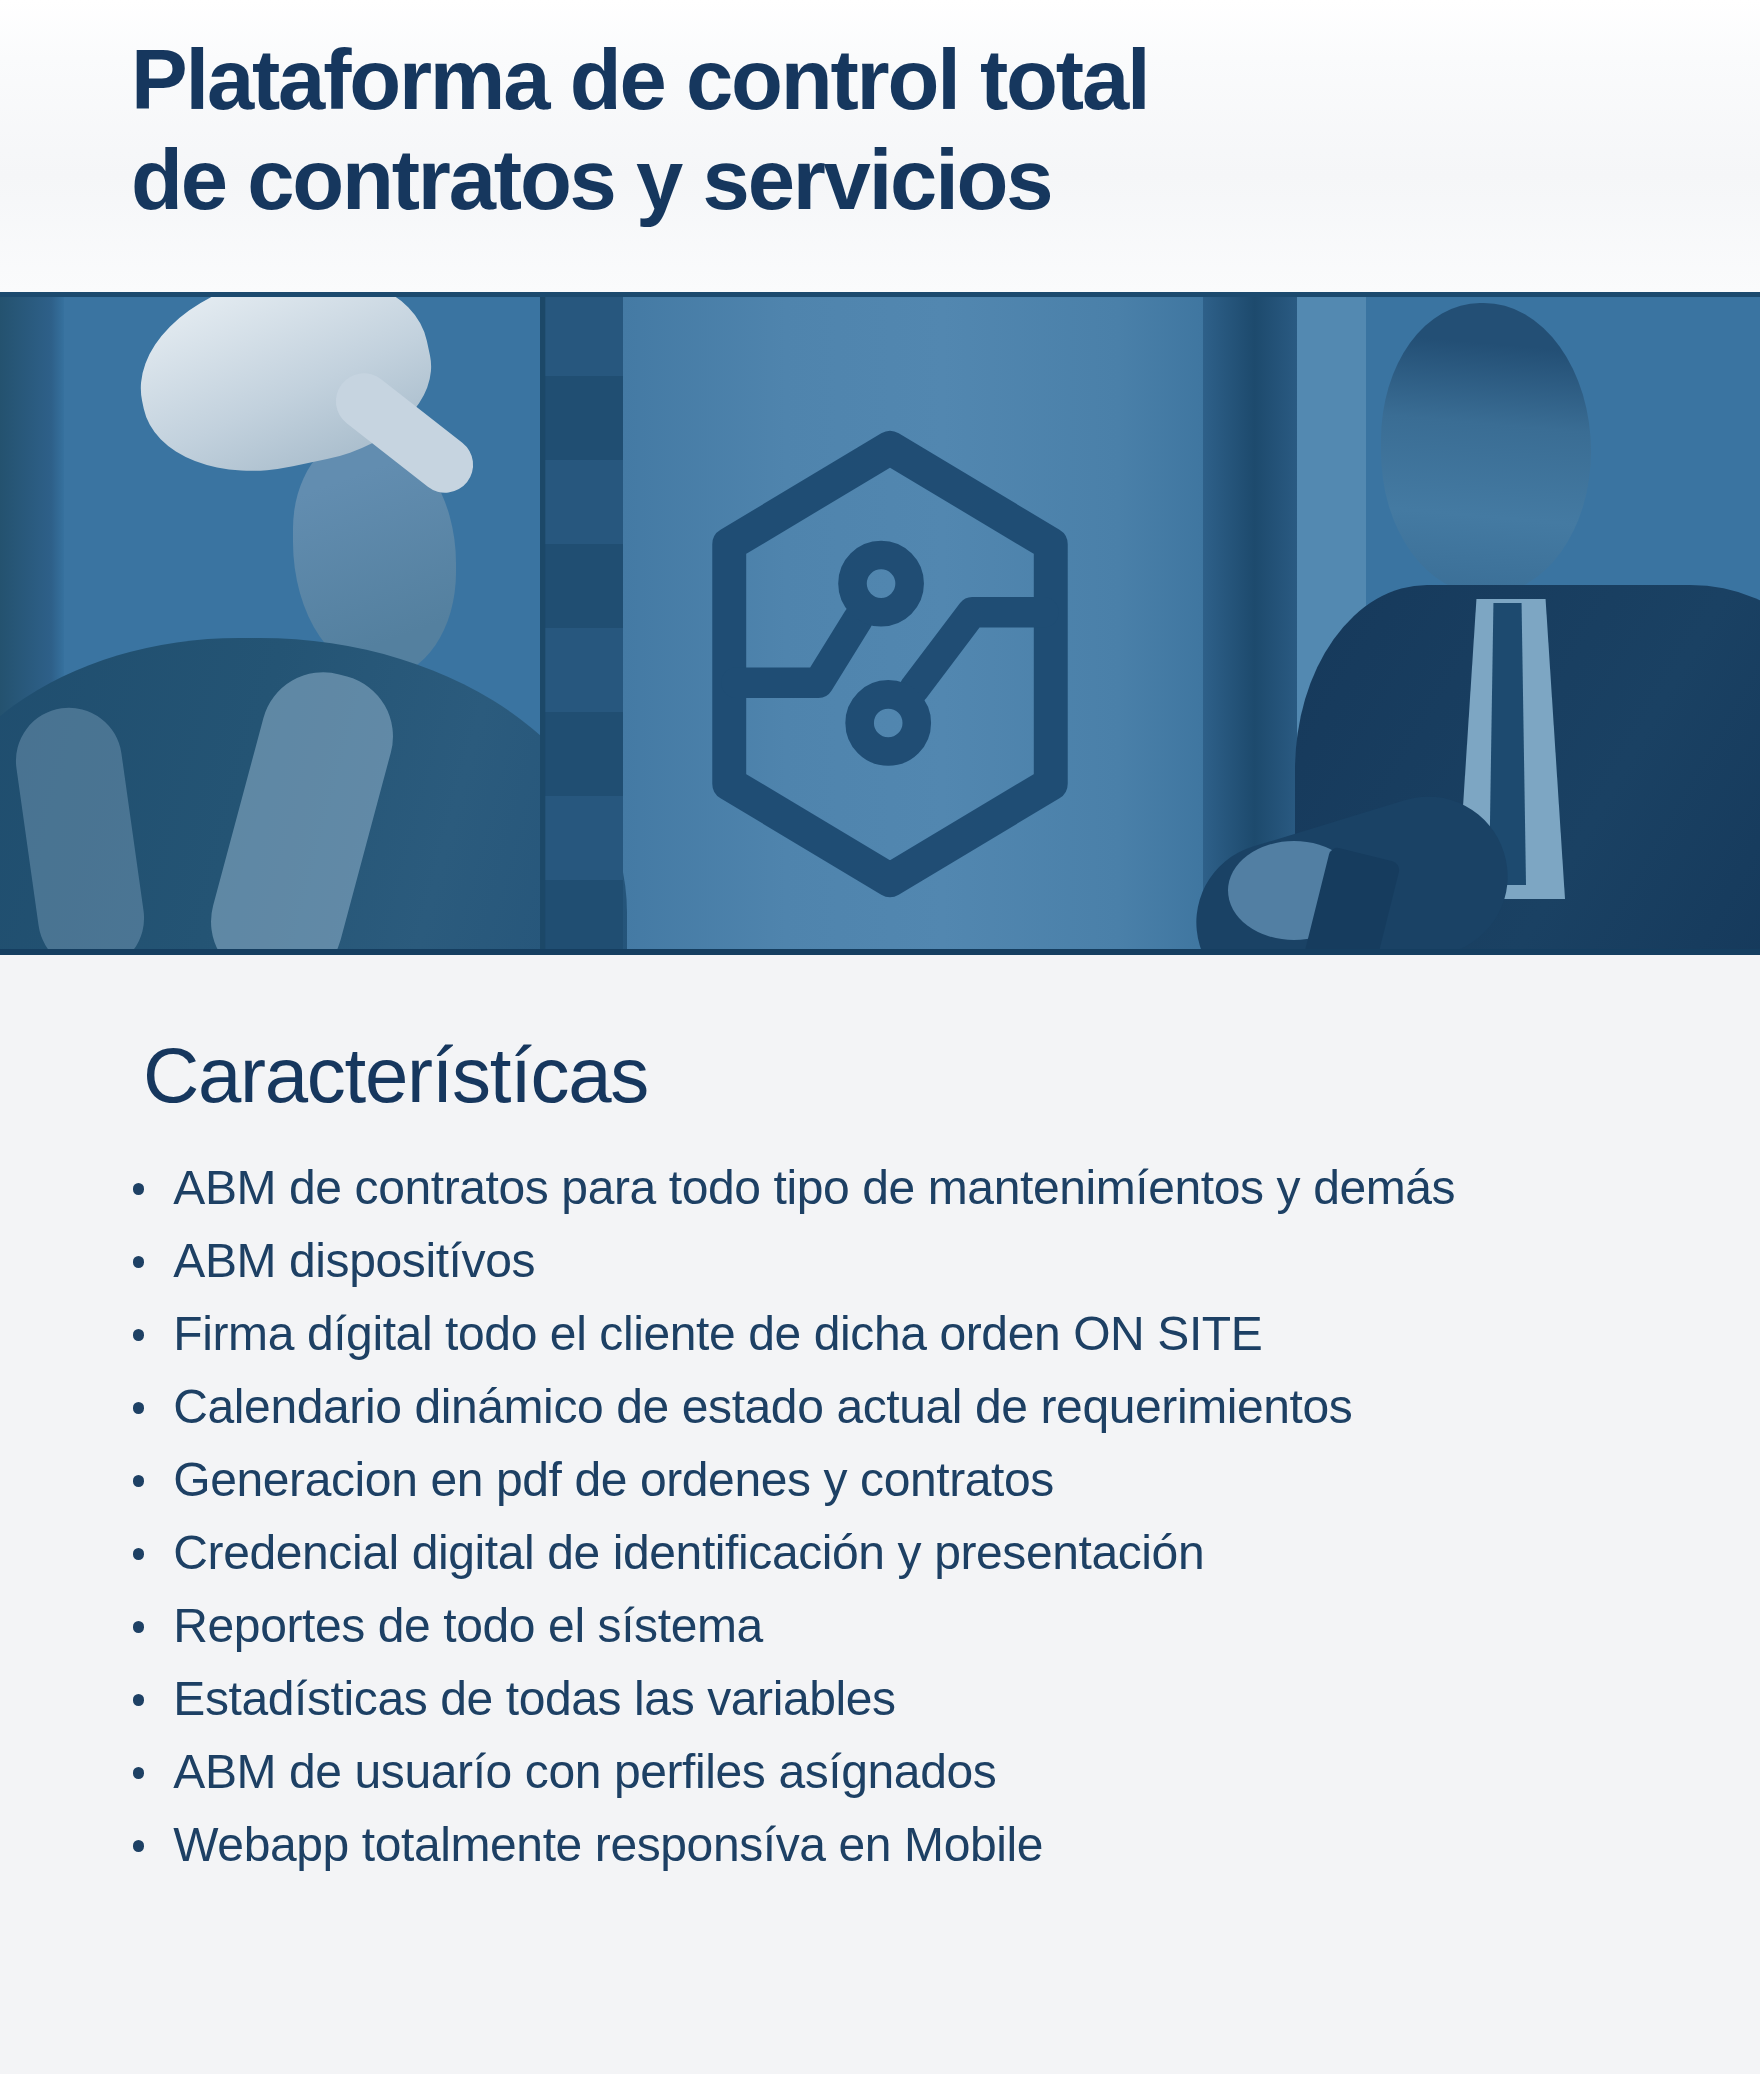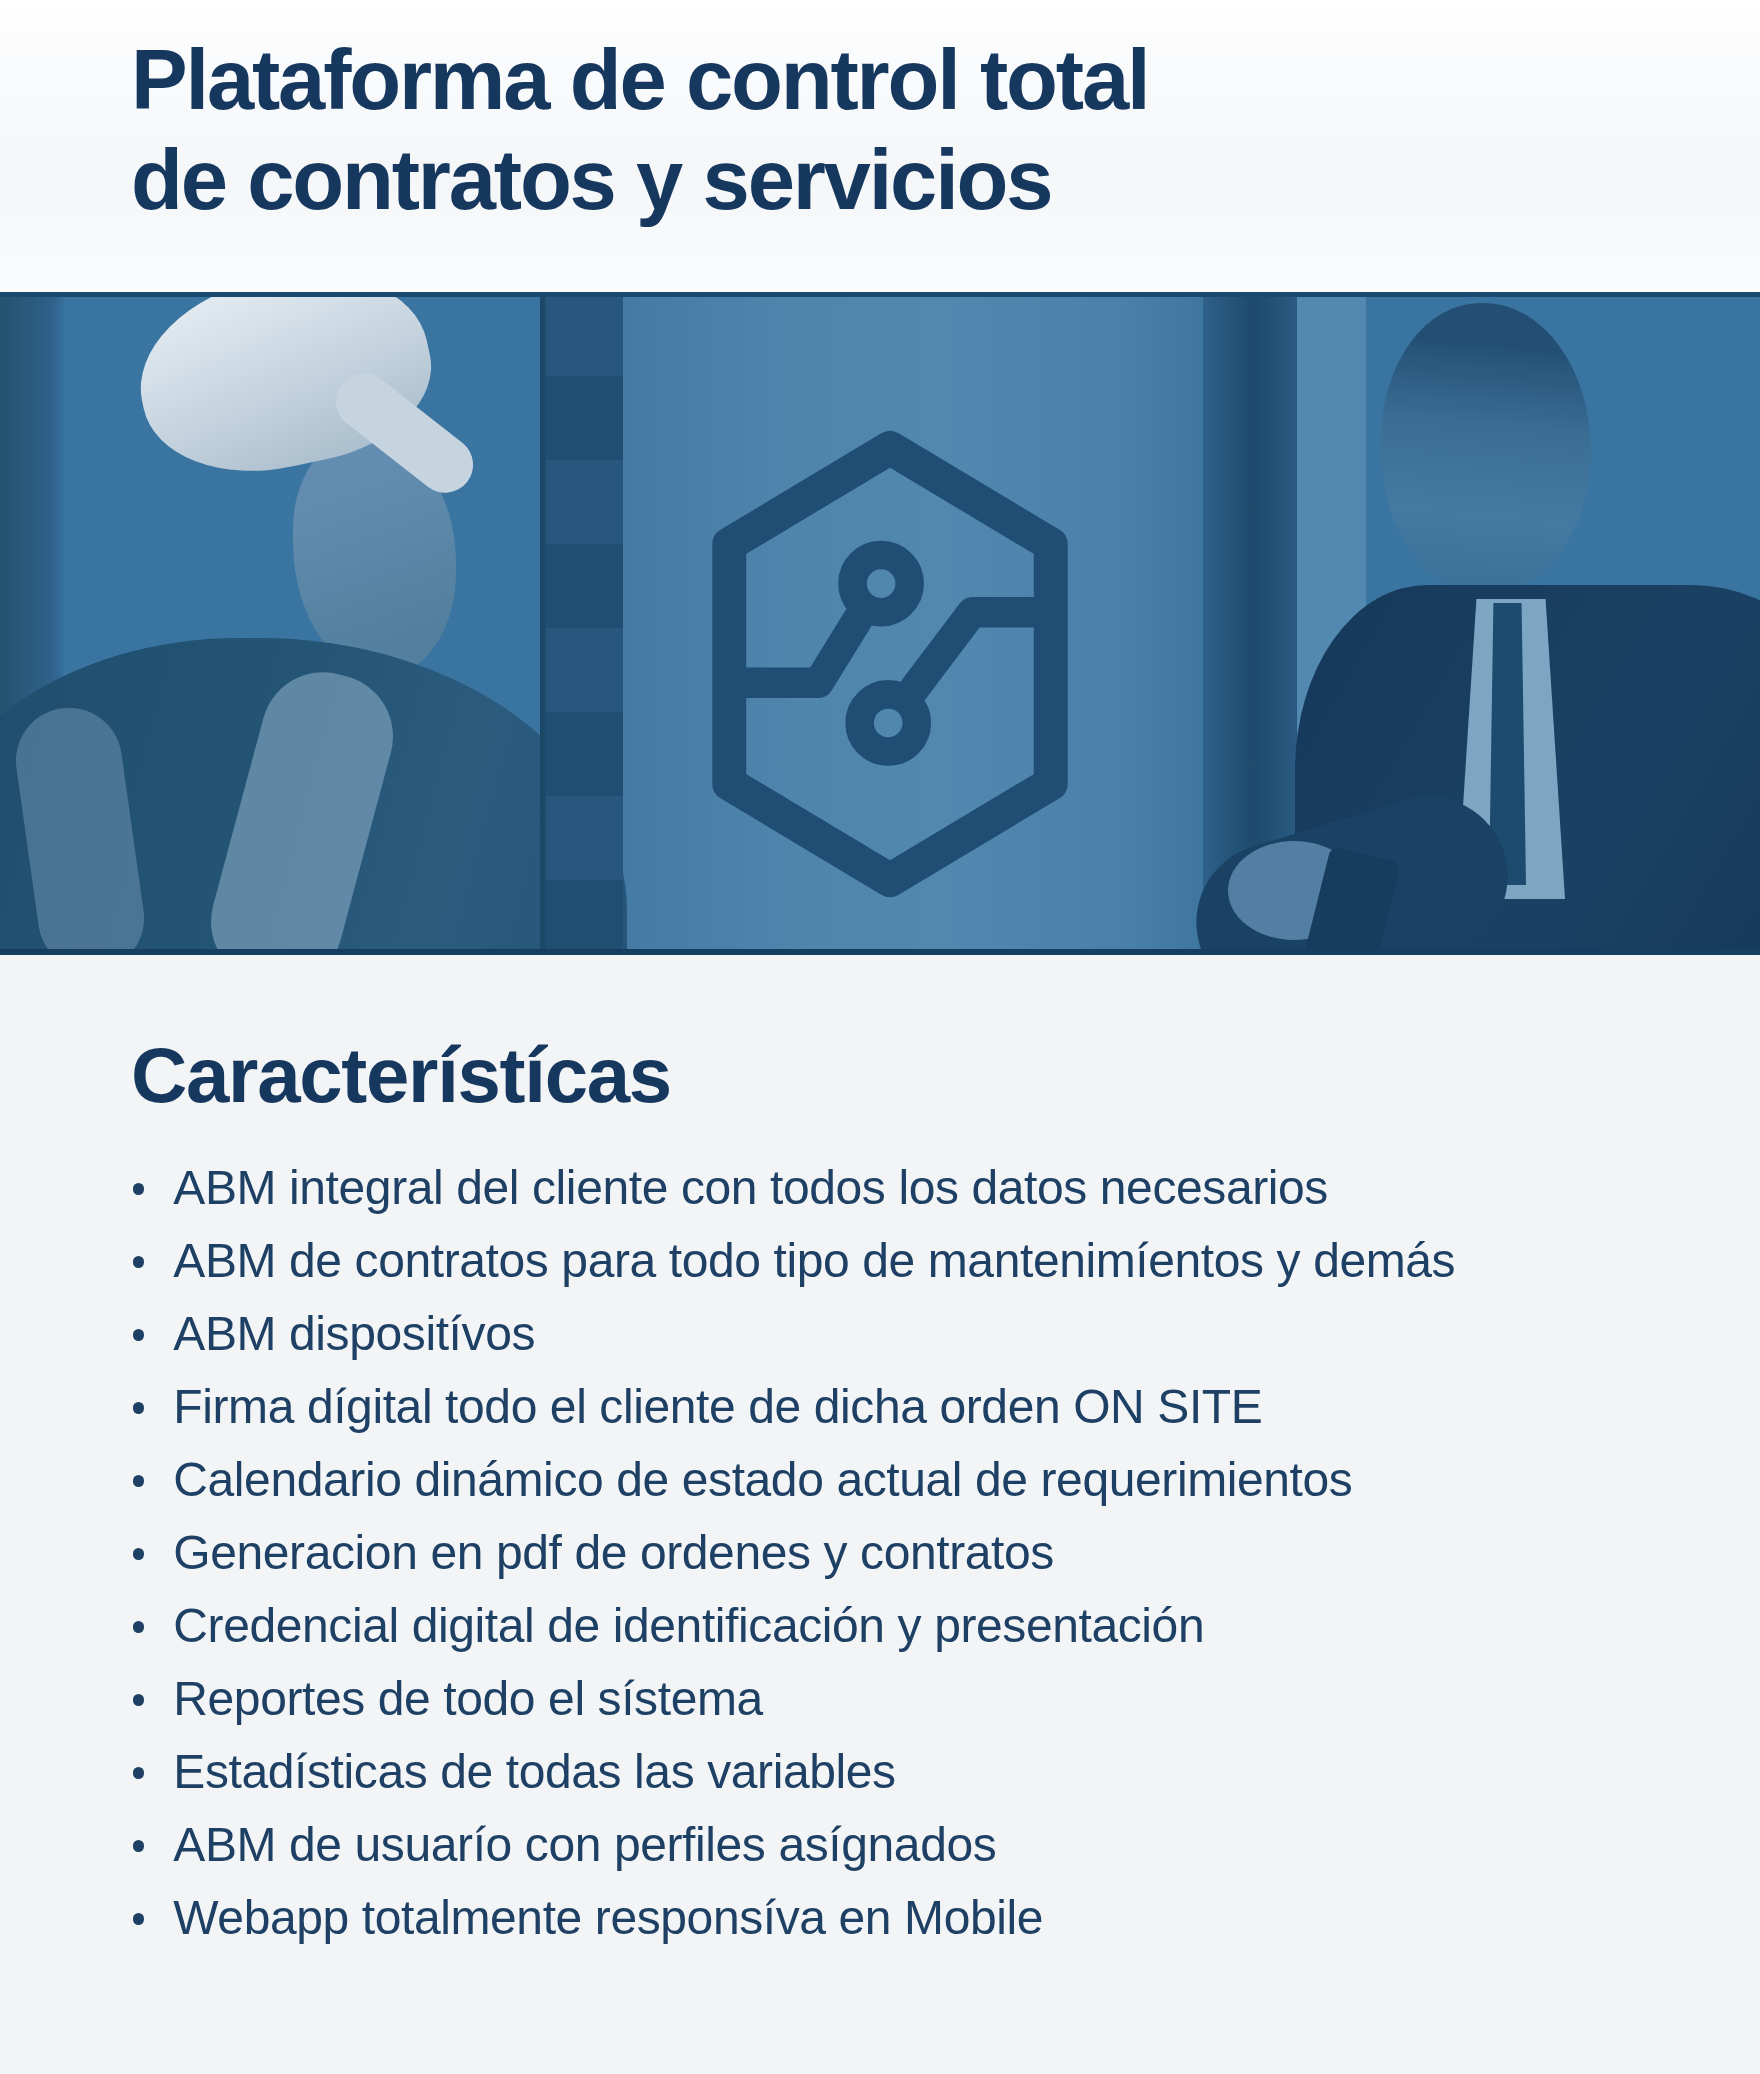--- a/index.html
+++ b/index.html
@@ -94,24 +94,24 @@
   .phone { left:1316px; top:561px; width:72px; height:116px;
     background: #163c5e; border-radius: 8.8px;
     transform: rotate(14deg); z-index:6; }
 
   
   .hero-logo { position:absolute; left:711px; top:138px; width:358px; height:468px; z-index:8; opacity:.94; }
 
   
   .main { padding: 0 79px 0 131px; }
   .features-heading {
-    margin: 78px 0 0;
+    margin: 78px 12px 0;
     font-size: 78px;
     line-height: 1.1;
-    font-weight: 700;
+    font-weight: 400;
     letter-spacing: -1.3px;
     color: #16375e;
   }
   .features-list { list-style: none; margin: 32px 0 0; padding: 0; }
   .feature-item {
     display: flex;
     align-items: center;
     height: 73px;
     font-size: 48px;
     letter-spacing: -0.4px;
@@ -170,24 +170,20 @@
 
     <div class="hero-edge-top"></div>
     <div class="hero-edge-bottom"></div>
   </section>
 
   <main class="main">
     <h2 class="features-heading">Característícas</h2>
     <ul class="features-list">
       <li class="feature-item">
           <span class="bullet-dot"></span>
-          <span>ABM integral del cliente con todos los datos necesarios</span>
-        </li>
-      <li class="feature-item">
-          <span class="bullet-dot"></span>
           <span>ABM de contratos para todo tipo de mantenimíentos y demás</span>
         </li>
       <li class="feature-item">
           <span class="bullet-dot"></span>
           <span>ABM dispositívos</span>
         </li>
       <li class="feature-item">
           <span class="bullet-dot"></span>
           <span>Firma dígital todo el cliente de dicha orden ON SITE</span>
         </li>

